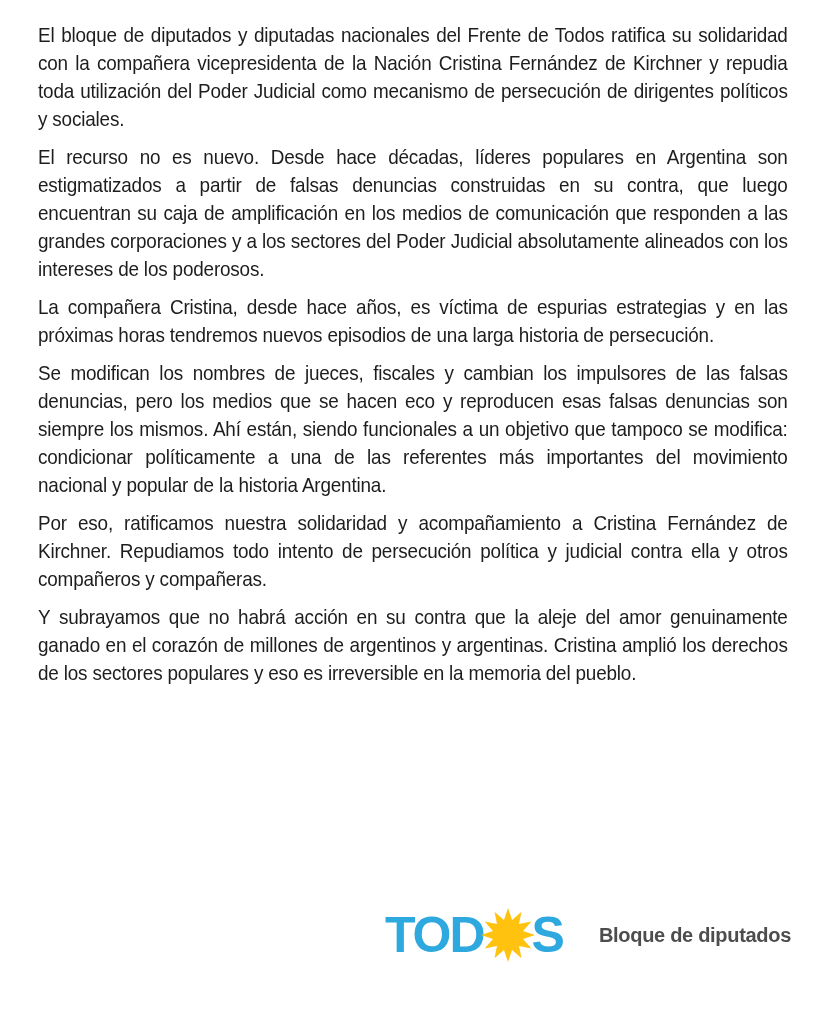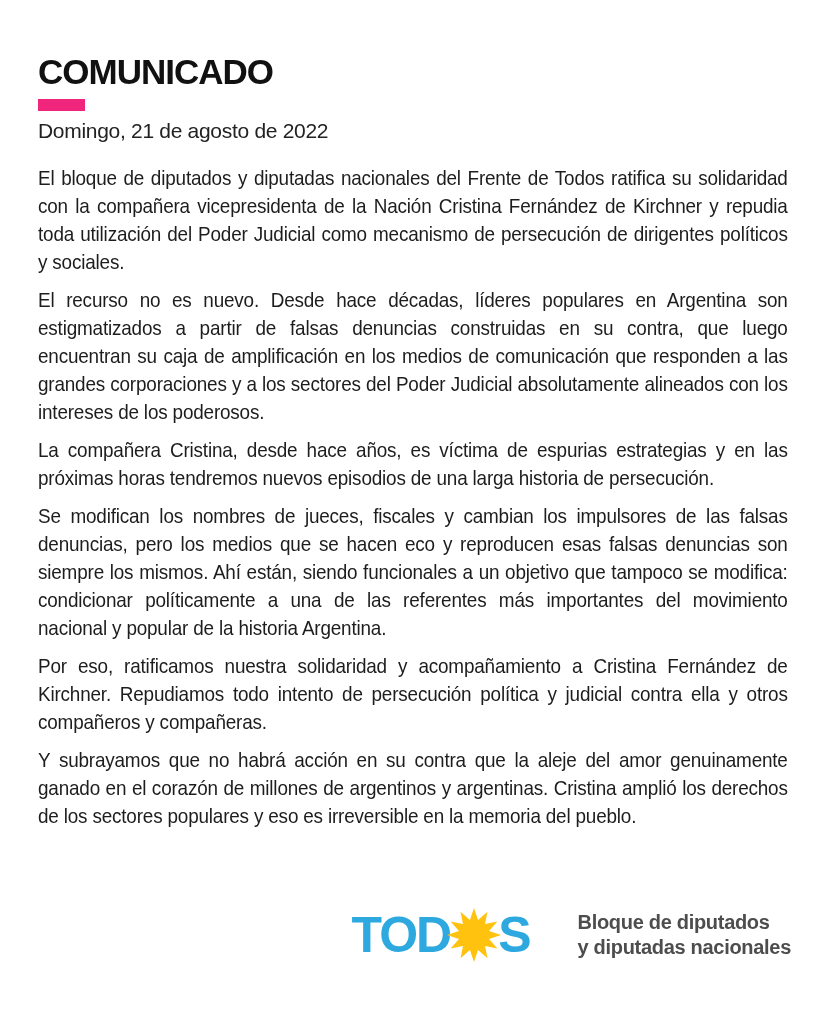--- a/index.html
+++ b/index.html
@@ -59,21 +59,21 @@
     text-align: justify;
     color: var(--body-text);
     margin-bottom: 10px;
   }
   .logo-row {
     position: absolute;
     top: 908px;
     right: 28px;
     display: flex;
     align-items: center;
-    gap: 18px;
+    gap: 6px;
   }
   .wordmark {
     display: flex;
     align-items: center;
     font-weight: bold;
     font-size: 50px;
     letter-spacing: -2px;
     color: var(--logo-blue);
     line-height: 1;
   }
@@ -91,42 +91,36 @@
     color: var(--tagline-gray);
     white-space: nowrap;
     margin-left: 30px;
   }
 </style>
 </head>
 <body>
 
 <div class="page">
 
-  <header class="header">
-    <h1 class="title">COMUNICADO</h1>
-    <div class="accent-bar"></div>
-    <div class="date">Domingo, 21 de agosto de 2022</div>
-  </header>
 
   <main class="body-text">
     <p>El bloque de diputados y diputadas nacionales del Frente de Todos ratifica su solidaridad con la compañera vicepresidenta de la Nación Cristina Fernández de Kirchner y repudia toda utilización del Poder Judicial como mecanismo de persecución de dirigentes políticos y sociales.</p>
     <p>El recurso no es nuevo. Desde hace décadas, líderes populares en Argentina son estigmatizados a partir de falsas denuncias construidas en su contra, que luego encuentran su caja de amplificación en los medios de comunicación que responden a las grandes corporaciones y a los sectores del Poder Judicial absolutamente alineados con los intereses de los poderosos.</p>
     <p>La compañera Cristina, desde hace años, es víctima de espurias estrategias y en las próximas horas tendremos nuevos episodios de una larga historia de persecución.</p>
     <p>Se modifican los nombres de jueces, fiscales y cambian los impulsores de las falsas denuncias, pero los medios que se hacen eco y reproducen esas falsas denuncias son siempre los mismos. Ahí están, siendo funcionales a un objetivo que tampoco se modifica: condicionar políticamente a una de las referentes más importantes del movimiento nacional y popular de la historia Argentina.</p>
     <p>Por eso, ratificamos nuestra solidaridad y acompañamiento a Cristina Fernández de Kirchner. Repudiamos todo intento de persecución política y judicial contra ella y otros compañeros y compañeras.</p>
     <p>Y subrayamos que no habrá acción en su contra que la aleje del amor genuinamente ganado en el corazón de millones de argentinos y argentinas. Cristina amplió los derechos de los sectores populares y eso es irreversible en la memoria del pueblo.</p>
   </main>
 
   <footer class="logo-row">
     <div class="wordmark">
       <span>TOD</span>
       <svg class="sun" viewBox="0 0 52 52" aria-hidden="true">
         <polygon fill="var(--sun-yellow)" points="52,26 40.5,29.9 48.5,39 36.6,36.6 39,48.5 29.9,40.5 26,52 22.1,40.5 13,48.5 15.4,36.6 3.5,39 11.5,29.9 0,26 11.5,22.1 3.5,13 15.4,15.4 13,3.5 22.1,11.5 26,0 29.9,11.5 39,3.5 36.6,15.4 48.5,13 40.5,22.1"></polygon>
       </svg>
       <span>S</span>
     </div>
     <div class="tagline">
       <div>Bloque de diputados</div>
-      <div>y diputadas nacionales</div>
     </div>
   </footer>
 
 </div>
 
 </body></html>

